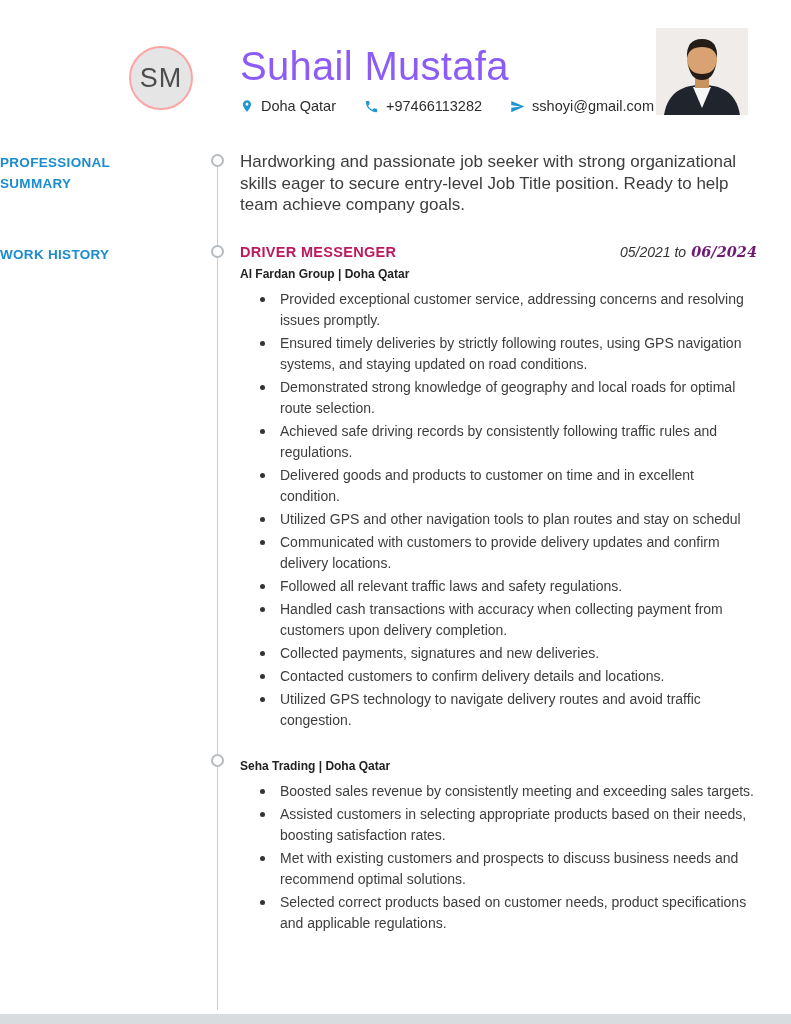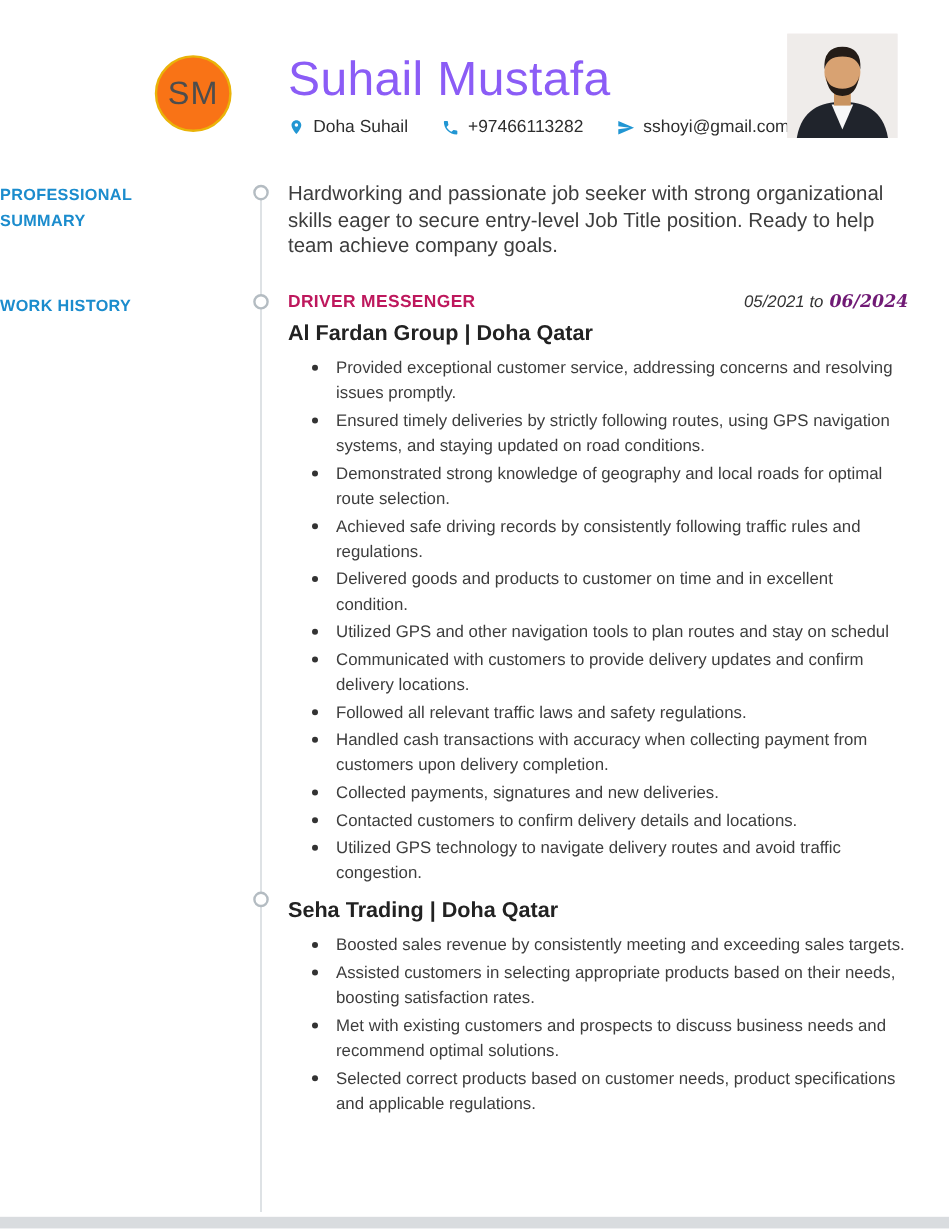--- a/index.html
+++ b/index.html
@@ -14,24 +14,24 @@
     background: #ffffff;
     color: #3d3d3d;
     overflow: hidden;
   }
 
   
   .header { position: relative; height: 150px; }
   .monogram {
     position: absolute; left: 129px; top: 46px;
     width: 64px; height: 64px;
-    border: 2px solid #eab308; border-radius: 50%;
+    border: 2px solid #fca5a5; border-radius: 50%;
     display: flex; align-items: center; justify-content: center;
     font-size: 27px; color: #4d4d4d; letter-spacing: 1px;
-    background: #f97316;
+    background: #e5e5e5;
   }
   .name {
     position: absolute; left: 240px; top: 44px;
     font-size: 40px; font-weight: normal; color: #8b5cf6;
     letter-spacing: 0.3px; white-space: nowrap;
   }
   .contact-row {
     position: absolute; left: 240px; top: 98px;
     display: flex; align-items: center; gap: 28px;
     font-size: 14.5px; color: #2d2d2d;
@@ -75,34 +75,34 @@
   .section-summary .node { top: 4px; }
 
   .job-head { display: flex; justify-content: space-between; align-items: baseline; }
   .job-title { color: #be185d; font-weight: bold; font-size: 14.5px; letter-spacing: 0.3px; }
   .job-dates { font-style: italic; font-size: 14px; color: #333; white-space: nowrap; }
   .date-edited {
     font-family: "DejaVu Serif", serif;
     font-weight: bold; font-style: italic;
     font-size: 14.5px; margin-left: 5px; color: #701a75;
   }
-  .company { font-weight: bold; color: #222; font-size: 18px; margin-top: 7px; }
+  .company { font-weight: bold; color: #222; font-size: 12px; margin-top: 7px; }
 
   ul.bullets { list-style: none; margin-top: 8px; }
   .bullets li {
     position: relative; padding-left: 40px;
     font-size: 14px; line-height: 21px; color: #3d3d3d;
     margin-bottom: 2px;
   }
   .bullets li::before {
     content: ""; position: absolute; left: 20px; top: 8px;
     width: 5px; height: 5px; border-radius: 50%; background: #333;
   }
 
-  .job-driver { }
+  .job-driver { margin-bottom: 18px; }
 
   .bottom-strip {
     position: absolute; left: 0; right: 0; bottom: 0; height: 10px;
     background: #d9dcdf;
   }
 </style>
 </head>
 <body>
 
 <div class="page">
@@ -114,21 +114,21 @@
       <span>SM</span>
     </div>
 
     <h1 class="name">Suhail Mustafa</h1>
 
     <div class="contact-row">
       <span class="contact">
         <svg class="cicon" viewBox="0 0 24 24" width="14" height="14">
           <path fill="#2196d3" d="M12 2C8.13 2 5 5.13 5 9c0 5.25 7 13 7 13s7-7.75 7-13c0-3.87-3.13-7-7-7zm0 9.5A2.5 2.5 0 1 1 12 6.5a2.5 2.5 0 0 1 0 5z"></path>
         </svg>
-        <span>Doha Suhail</span>
+        <span>Doha Qatar</span>
       </span>
 
       <span class="contact">
         <svg class="cicon" viewBox="0 0 24 24" width="15" height="15">
           <path fill="#2196d3" d="M6.62 10.79c1.44 2.83 3.76 5.15 6.59 6.59l2.2-2.2c.27-.27.67-.36 1.02-.24 1.12.37 2.33.57 3.57.57.55 0 1 .45 1 1V20c0 .55-.45 1-1 1-9.39 0-17-7.61-17-17 0-.55.45-1 1-1h3.5c.55 0 1 .45 1 1 0 1.25.2 2.45.57 3.57.11.35.03.74-.25 1.02l-2.2 2.2z"></path>
         </svg>
         <span>+97466113282</span>
       </span>
 
       <span class="contact">

